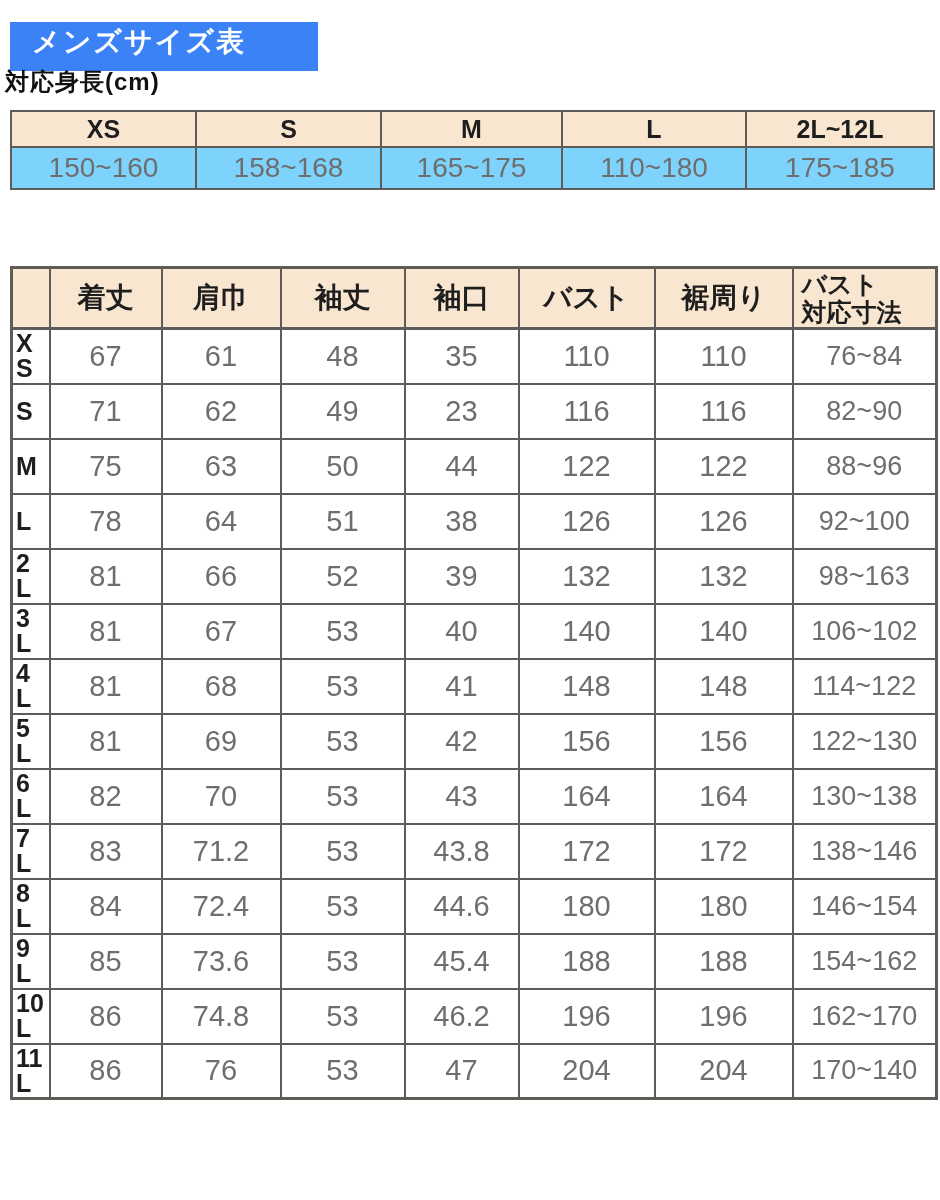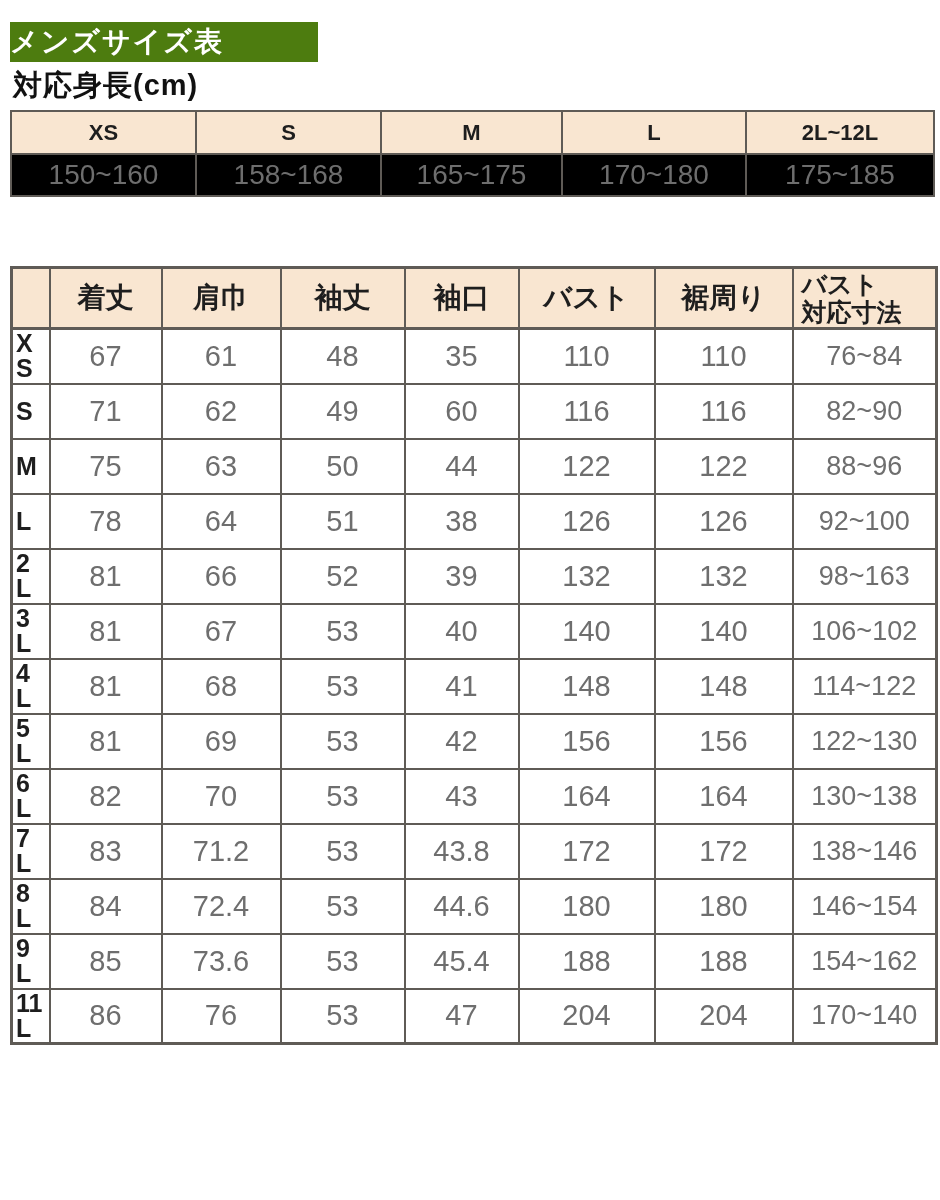--- a/index.html
+++ b/index.html
@@ -5,50 +5,51 @@
   * { margin: 0; padding: 0; box-sizing: border-box; }
   html, body {
     width: 940px; height: 1200px;
     background: #ffffff;
     font-family: "Liberation Sans", "DejaVu Sans", sans-serif;
   }
   .page { position: relative; width: 940px; height: 1200px; background: #ffffff; overflow: hidden; }
 
   .title-bar {
     position: absolute; left: 10px; top: 22px;
-    width: 308px; height: 40px;
-    background: #4d7c0f;
+    width: 308px; height: 49px;
+    background: #3b82f6;
     color: #ffffff;
     font-size: 28px; font-weight: bold;
     line-height: 40px;
+    padding-left: 22px;
     letter-spacing: 2px;
   }
 
   .subtitle {
-    position: absolute; left: 13px; top: 66px;
-    font-size: 29px; font-weight: bold; color: #111111;
+    position: absolute; left: 5px; top: 66px;
+    font-size: 24px; font-weight: bold; color: #111111;
     letter-spacing: 1px;
   }
 
   table { border-collapse: collapse; table-layout: fixed; }
 
   
   .height-table {
     position: absolute; left: 10px; top: 110px;
     width: 923px;
   }
   .height-table th {
-    height: 43px;
+    height: 36px;
     background: #f9e6d1;
-    font-size: 22px; font-weight: bold; color: #1e1e1e;
+    font-size: 25px; font-weight: bold; color: #1e1e1e;
     border: 2px solid #5f5b56;
   }
   .height-table td {
     height: 42px;
-    background: #000000;
+    background: #7dd3fc;
     font-size: 28px; color: #6e6e6e;
     text-align: center;
     border: 2px solid #5f5b56;
   }
 
   
   .size-table {
     position: absolute; left: 10px; top: 222px;
     width: 925px;
     margin-top: 44px;
@@ -103,21 +104,21 @@
           <th>M</th>
           <th>L</th>
           <th>2L~12L</th>
         </tr>
       </thead>
     <tbody>
         <tr id="height-body">
           <td>150~160</td>
           <td>158~168</td>
           <td>165~175</td>
-          <td>170~180</td>
+          <td>110~180</td>
           <td>175~185</td>
         </tr>
       </tbody>
   </table>
 
   <table class="size-table">
     <colgroup>
       <col style="width:38px">
         <col style="width:112px">
         <col style="width:119px">
@@ -156,21 +157,21 @@
           <td>110</td>
           <td class="range-cell">76~84</td>
         </tr>
         <tr>
           <td class="rowlabel">
             <div>S</div>
           </td>
           <td>71</td>
           <td>62</td>
           <td>49</td>
-          <td>60</td>
+          <td>23</td>
           <td>116</td>
           <td>116</td>
           <td class="range-cell">82~90</td>
         </tr>
         <tr>
           <td class="rowlabel">
             <div>M</div>
           </td>
           <td>75</td>
           <td>63</td>
@@ -291,20 +292,33 @@
           <td>85</td>
           <td>73.6</td>
           <td>53</td>
           <td>45.4</td>
           <td>188</td>
           <td>188</td>
           <td class="range-cell">154~162</td>
         </tr>
         <tr>
           <td class="rowlabel">
+            <div>10</div>
+            <div>L</div>
+          </td>
+          <td>86</td>
+          <td>74.8</td>
+          <td>53</td>
+          <td>46.2</td>
+          <td>196</td>
+          <td>196</td>
+          <td class="range-cell">162~170</td>
+        </tr>
+        <tr>
+          <td class="rowlabel">
             <div>11</div>
             <div>L</div>
           </td>
           <td>86</td>
           <td>76</td>
           <td>53</td>
           <td>47</td>
           <td>204</td>
           <td>204</td>
           <td class="range-cell">170~140</td>

